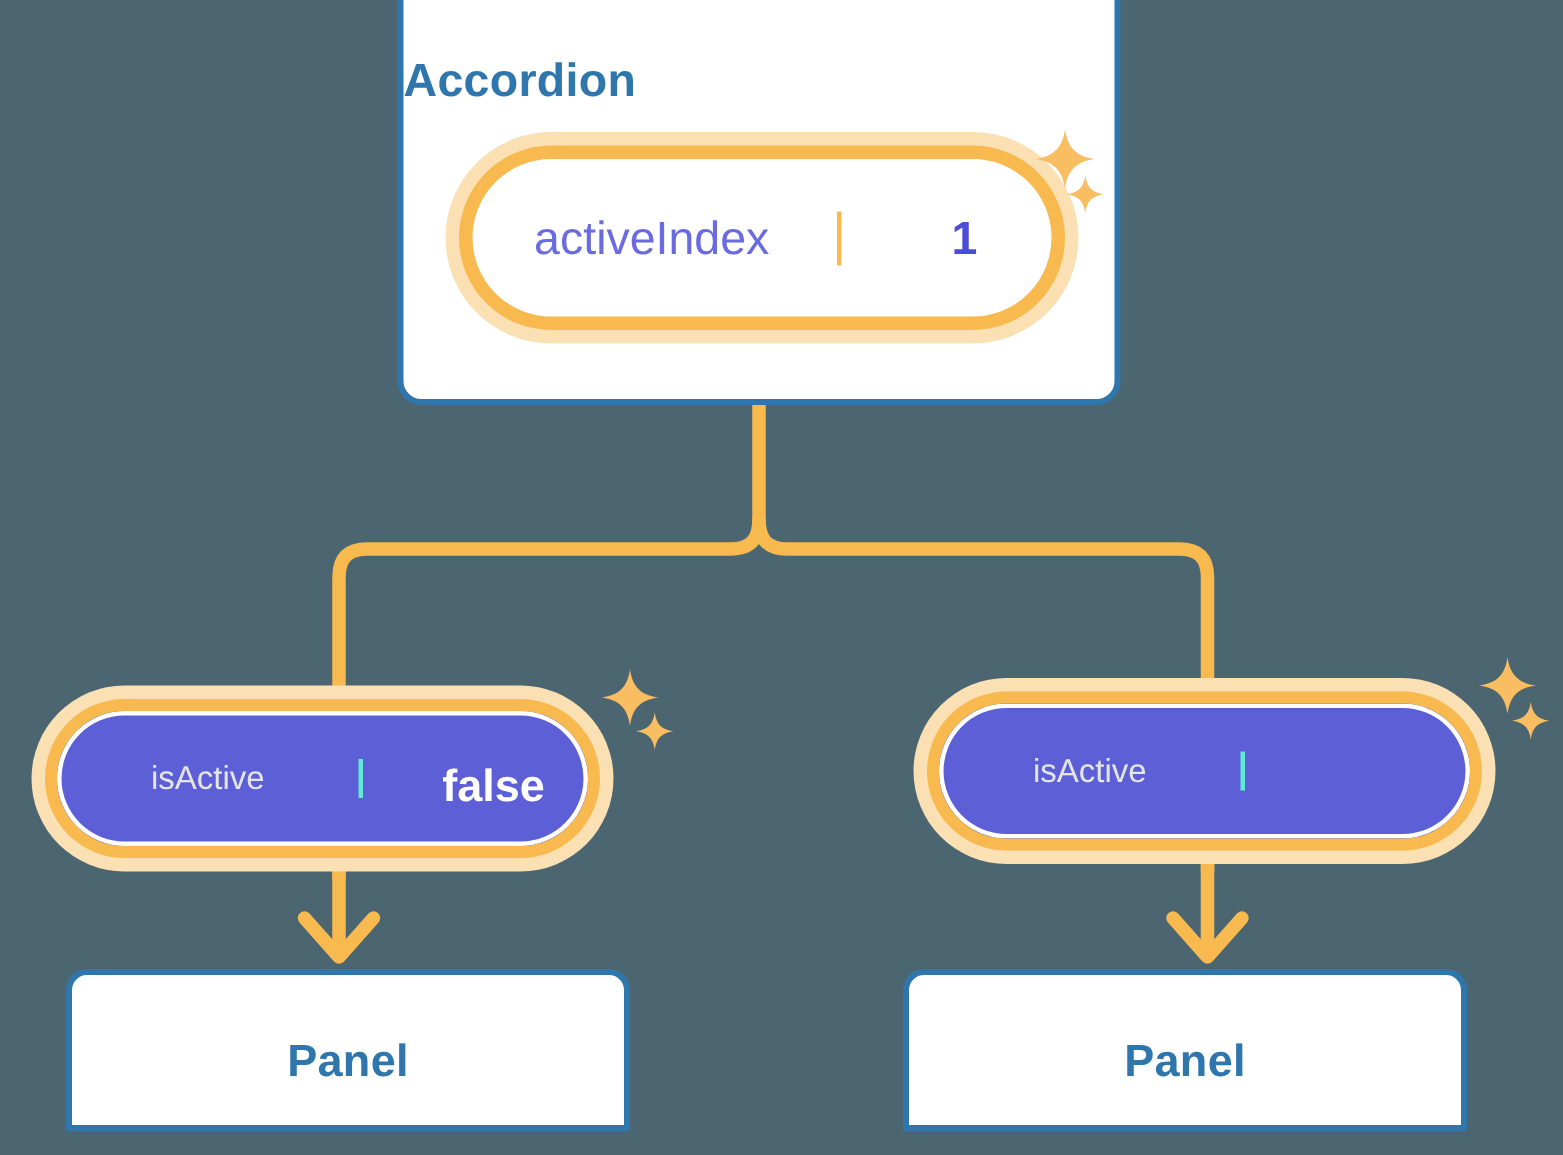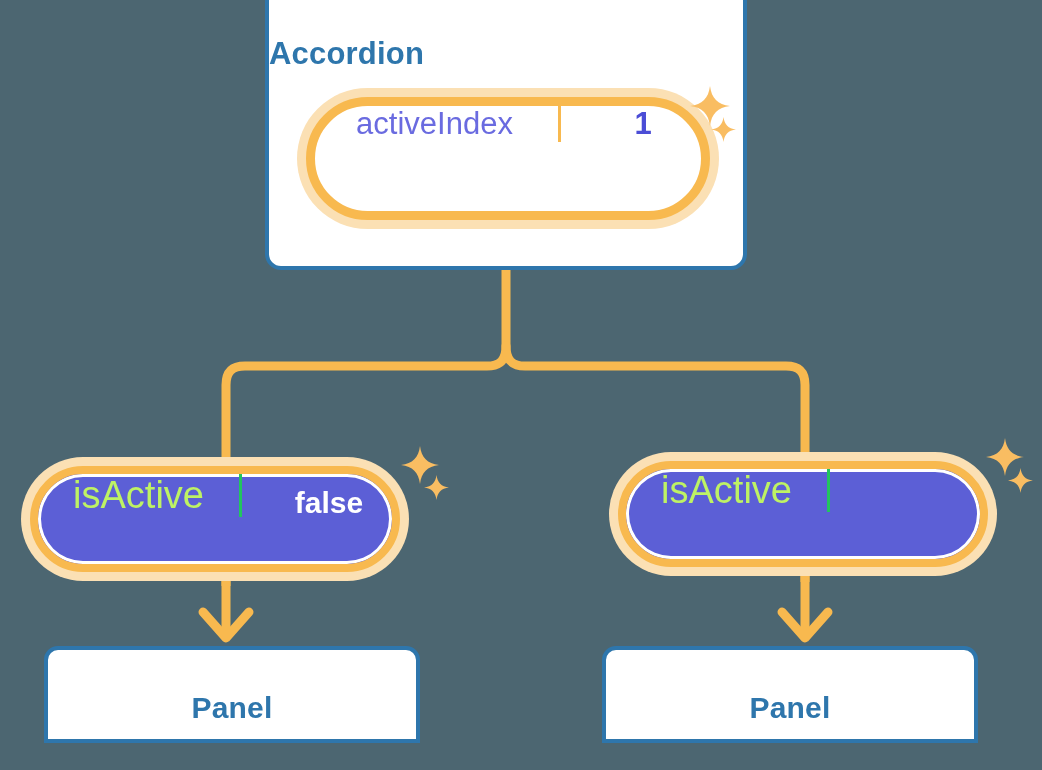--- a/index.html
+++ b/index.html
@@ -58,42 +58,42 @@
     border-radius: 0 0 16px 16px;
   }
   #accordion-card .card-title {
     margin-top: 36px;
   }
 
   
   .panel-card {
     top: 646px;
     width: 376px;
-    height: 97px;
+    height: 108px;
     border-radius: 14px 14px 0 0;
     display: flex;
     align-items: flex-start;
     justify-content: center;
   }
   .panel-card .card-title {
     margin-top: 41px;
     font-size: 30px;
   }
   #panel-left  { left: 44px; }
   #panel-right { left: 602px; }
 
   
   .pill-wrap {
     position: absolute;
     z-index: 3;
   }
   .pill {
     position: relative;
     display: flex;
-    align-items: flex-start;
+    align-items: center;
     border-radius: 999px;
     box-sizing: border-box;
     gap: 24px;
     
   }
   .pill .seg {
     display: flex;
     align-items: center;
     justify-content: center;
     white-space: nowrap;
@@ -128,23 +128,23 @@
     width: 370px;
     height: 106px;
     background: #5c5fd6;
     border: 8px solid #f8b94f;
     box-shadow:
       inset 0 0 0 3px #ffffff,
       0 0 0 9px #fbe0b4;
   }
   .pill-child .seg-key {
     flex: 0 0 204px;
-    color: #bef264;
-    font-size: 38px;
-    border-right: 3px solid #22c55e;
+    color: #e5e5e5;
+    font-size: 22px;
+    border-right: 3px solid #5eead4;
   }
   .pill-child .seg-val {
     flex: 1 1 auto;
     color: #ffffff;
     font-size: 30px;
     font-weight: 700;
     margin-top: 12px;
   }
   #pill-left-wrap  { left: 30px;  top: 466px; }
   #pill-right-wrap { left: 618px; top: 461px; }

